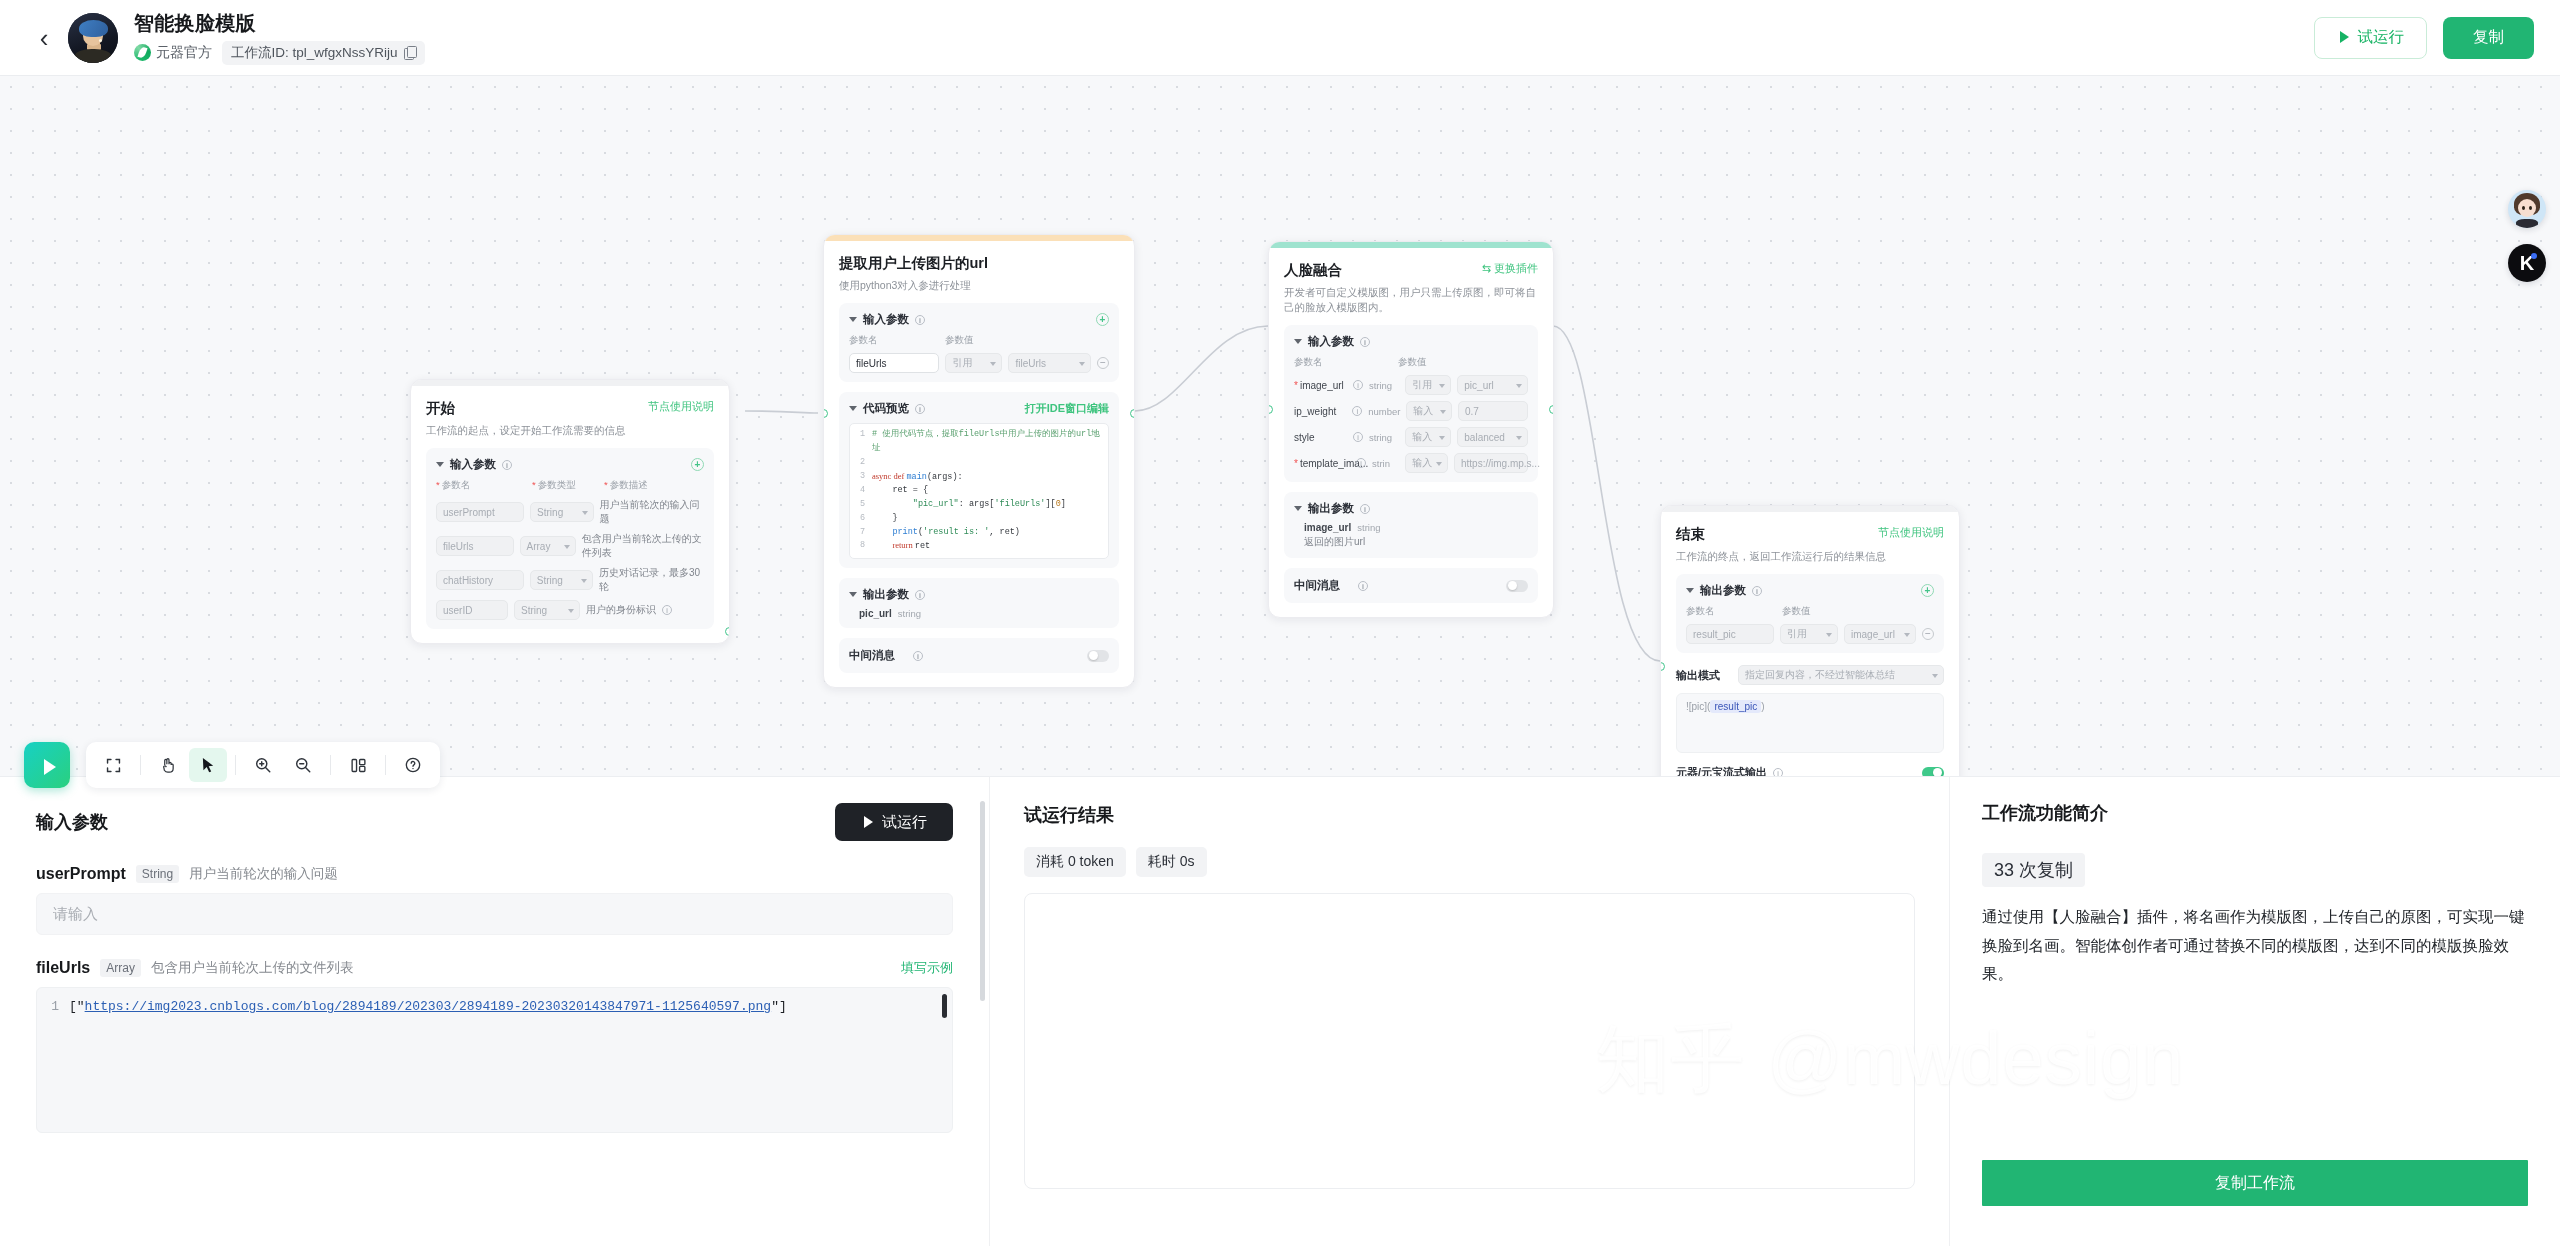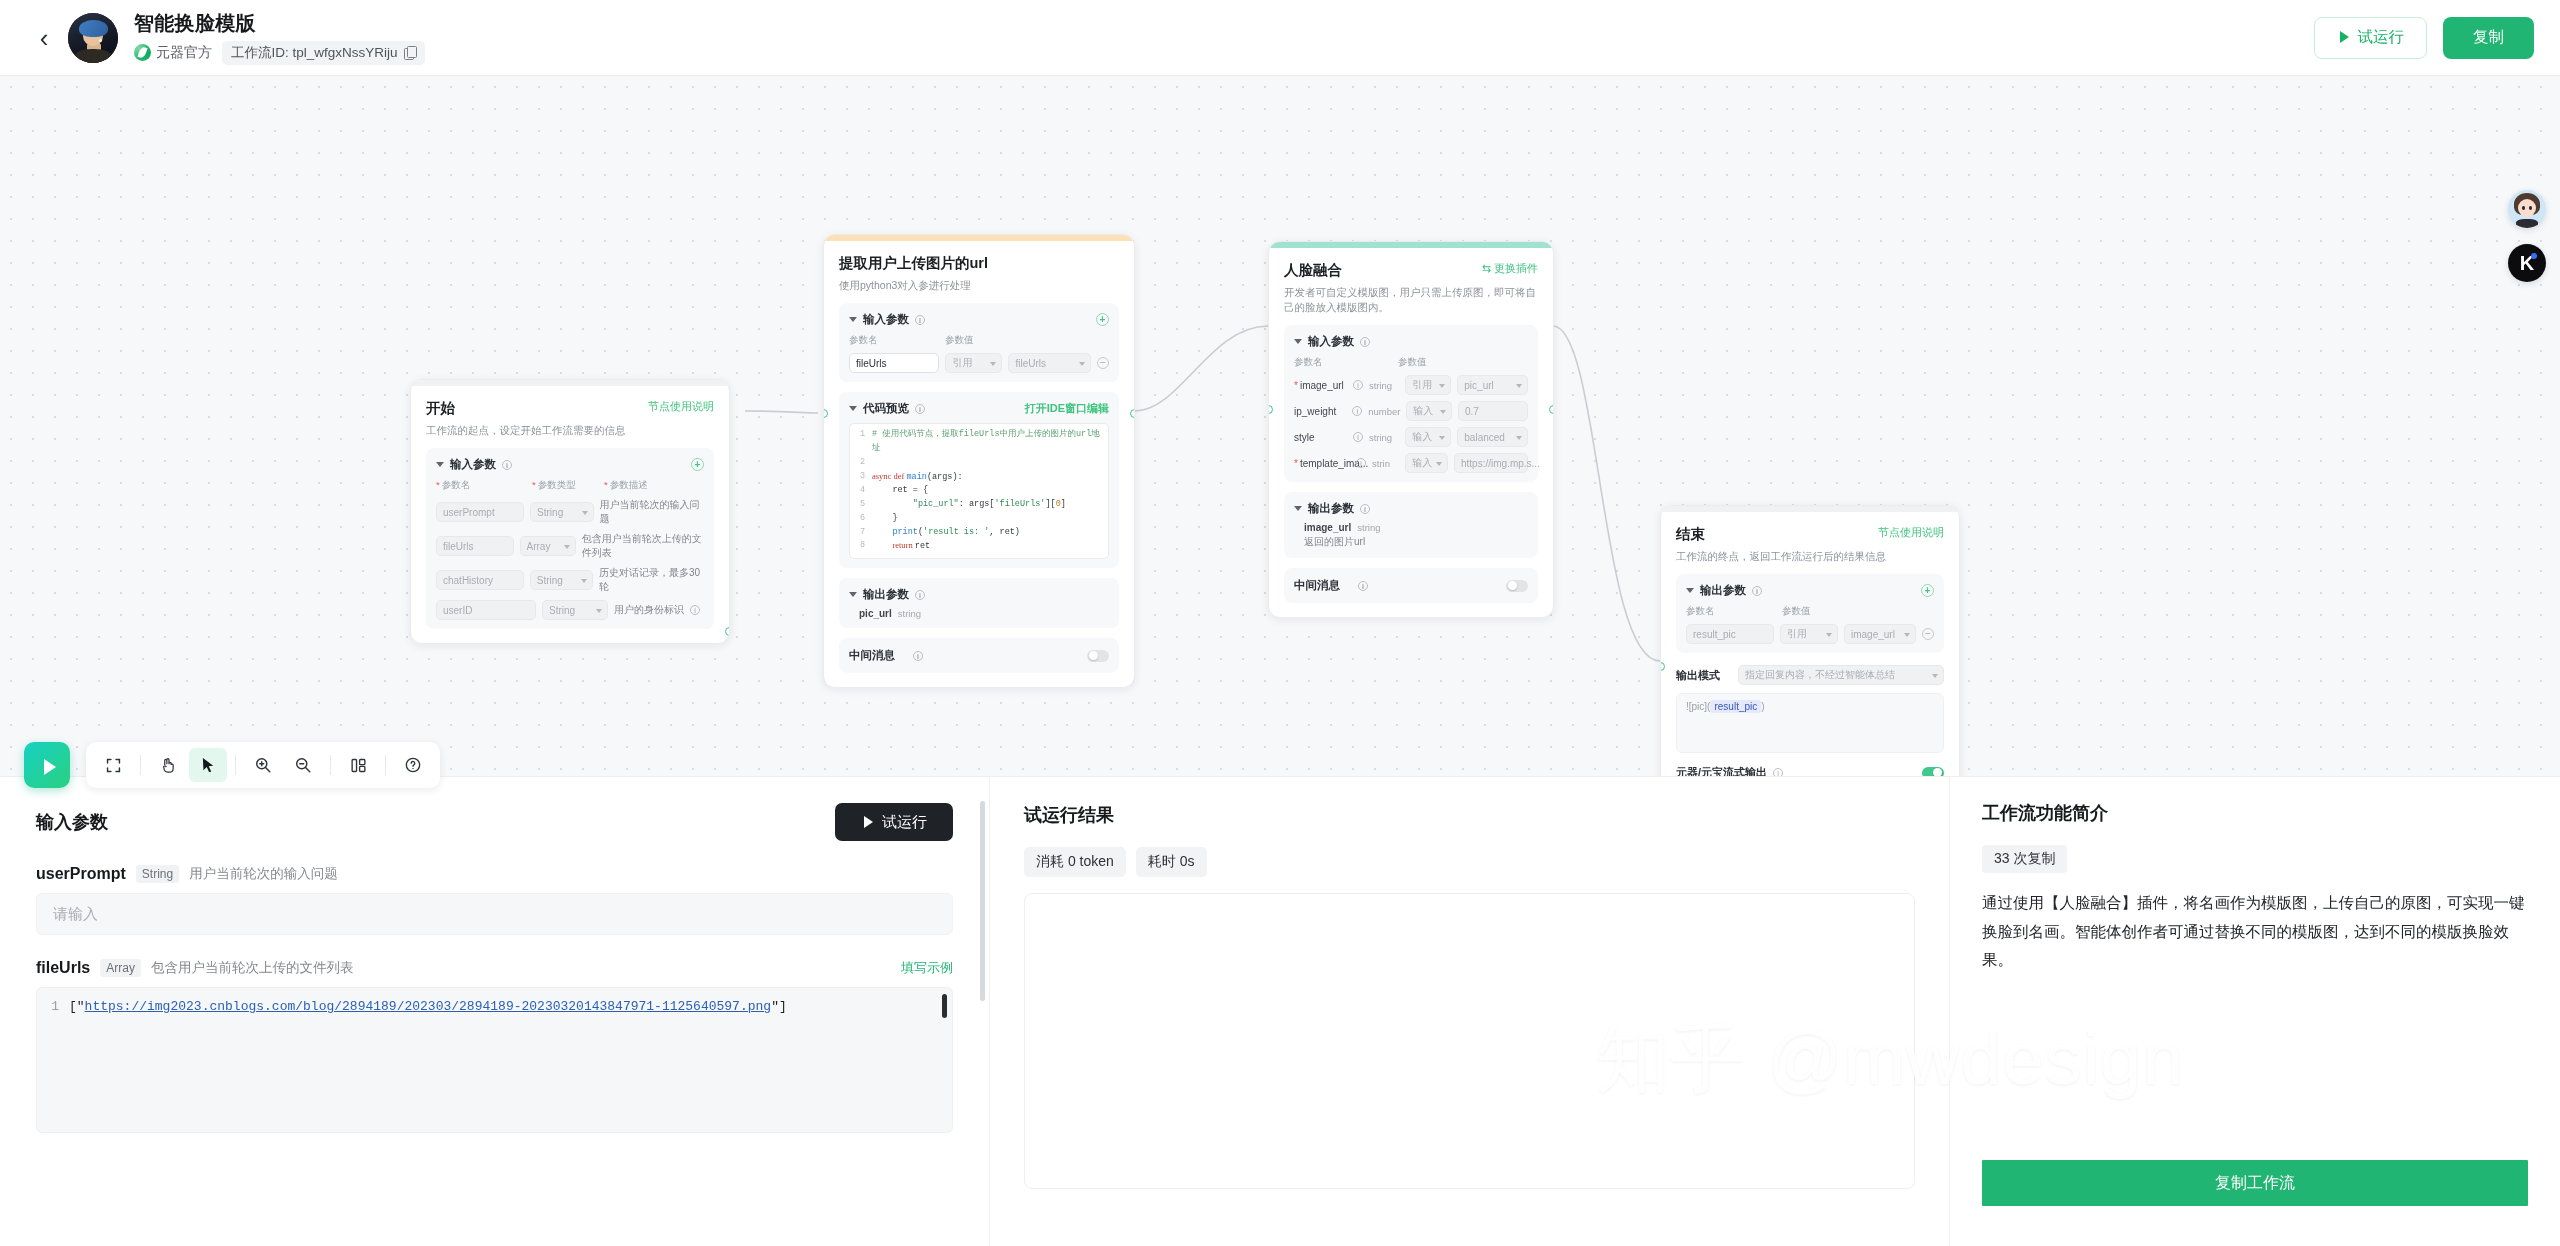--- a/index.html
+++ b/index.html
@@ -195,21 +195,21 @@
   #fu-no { width:26px;text-align:right;padding-right:10px;color:#9aa0a8;flex:none;line-height:1.55; }
   #fu-code { color:#1c1f24; line-height:1.55; word-break:break-all; }
   #fu-code .u { color:#2b5fb4; text-decoration:underline; }
   #fu-scroll { position:absolute; right:5px; top:6px; width:5px; height:24px; background:#2a2d33; border-radius:3px; }
   #panel-input-scroll { position:absolute; right:4px; top:24px; width:5px; height:200px; background:#d6d9dd; border-radius:3px; }
 
   .tag-chips { display:flex; gap:10px; margin-top:20px; }
   .tag-chip { background:#f2f3f5; border-radius:5px; padding:6px 12px; font-size:14px; color:#2c3038; }
   #result-area { margin-top:16px; height:296px; border:1px solid #eceef1; border-radius:8px; background:#fff; }
 
-  #copies-chip { display:inline-block; background:#f2f3f5; border-radius:4px; padding:5px 12px; font-size:14px; color:#2c3038; margin-top:20px; }
+  #copies-chip { display:inline-block; background:#f2f3f5; border-radius:4px; padding:5px 12px; font-size:18px; color:#2c3038; margin-top:28px; }
   #about-desc { margin-top:16px; font-size:15.5px; line-height:1.85; color:#22262b; }
   #btn-copy-wf {
     position:absolute; left:32px; bottom:40px; width:546px; height:46px;
     background:#21b573;color:#fff;border:none;border-radius:1px;font-size:16px;cursor:pointer;
   }
 
   
   #wm {
     position:absolute; left:1890px; top:1060px; transform:translate(-50%,-50%);
     font-size:74px; color:rgba(255,255,255,.92); white-space:nowrap; pointer-events:none;
@@ -308,21 +308,21 @@
           <div class="fld" style="width:92px">fileUrls</div>
           <div class="fld cdown" style="width:66px">Array</div>
           <div class="ptext">包含用户当前轮次上传的文件列表</div>
         </div>
         <div class="prow">
           <div class="fld" style="width:92px">chatHistory</div>
           <div class="fld cdown" style="width:66px">String</div>
           <div class="ptext">历史对话记录，最多30轮</div>
         </div>
         <div class="prow">
-          <div class="fld" style="width:100px">userID</div>
+          <div class="fld" style="width:72px">userID</div>
           <div class="fld cdown" style="width:66px">String</div>
           <div class="ptext">用户的身份标识</div>
           <span class="info-i">i</span>
         </div>
       </div>
     </div>
     <div class="port" style="right:-5px; top:247px;"></div>
   </div>
 
   <div class="node" style="left:823px; top:158px; width:312px;">

